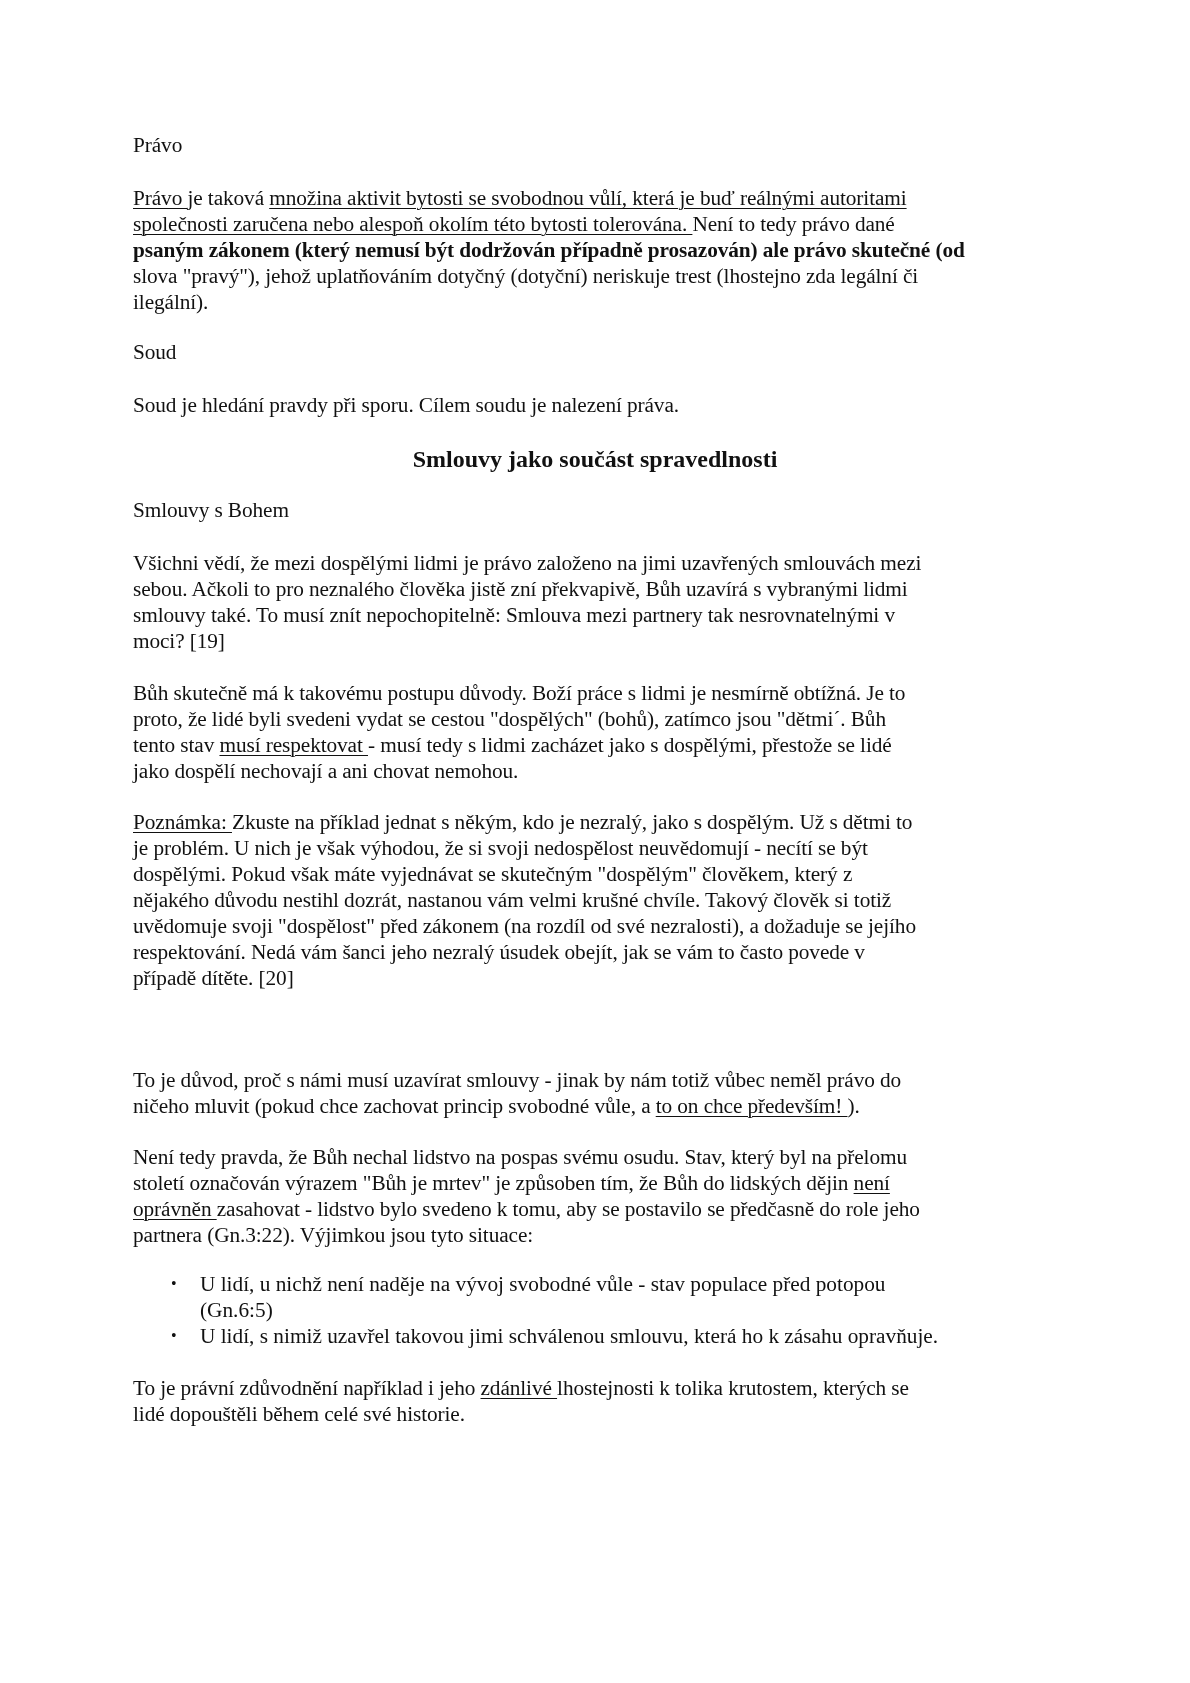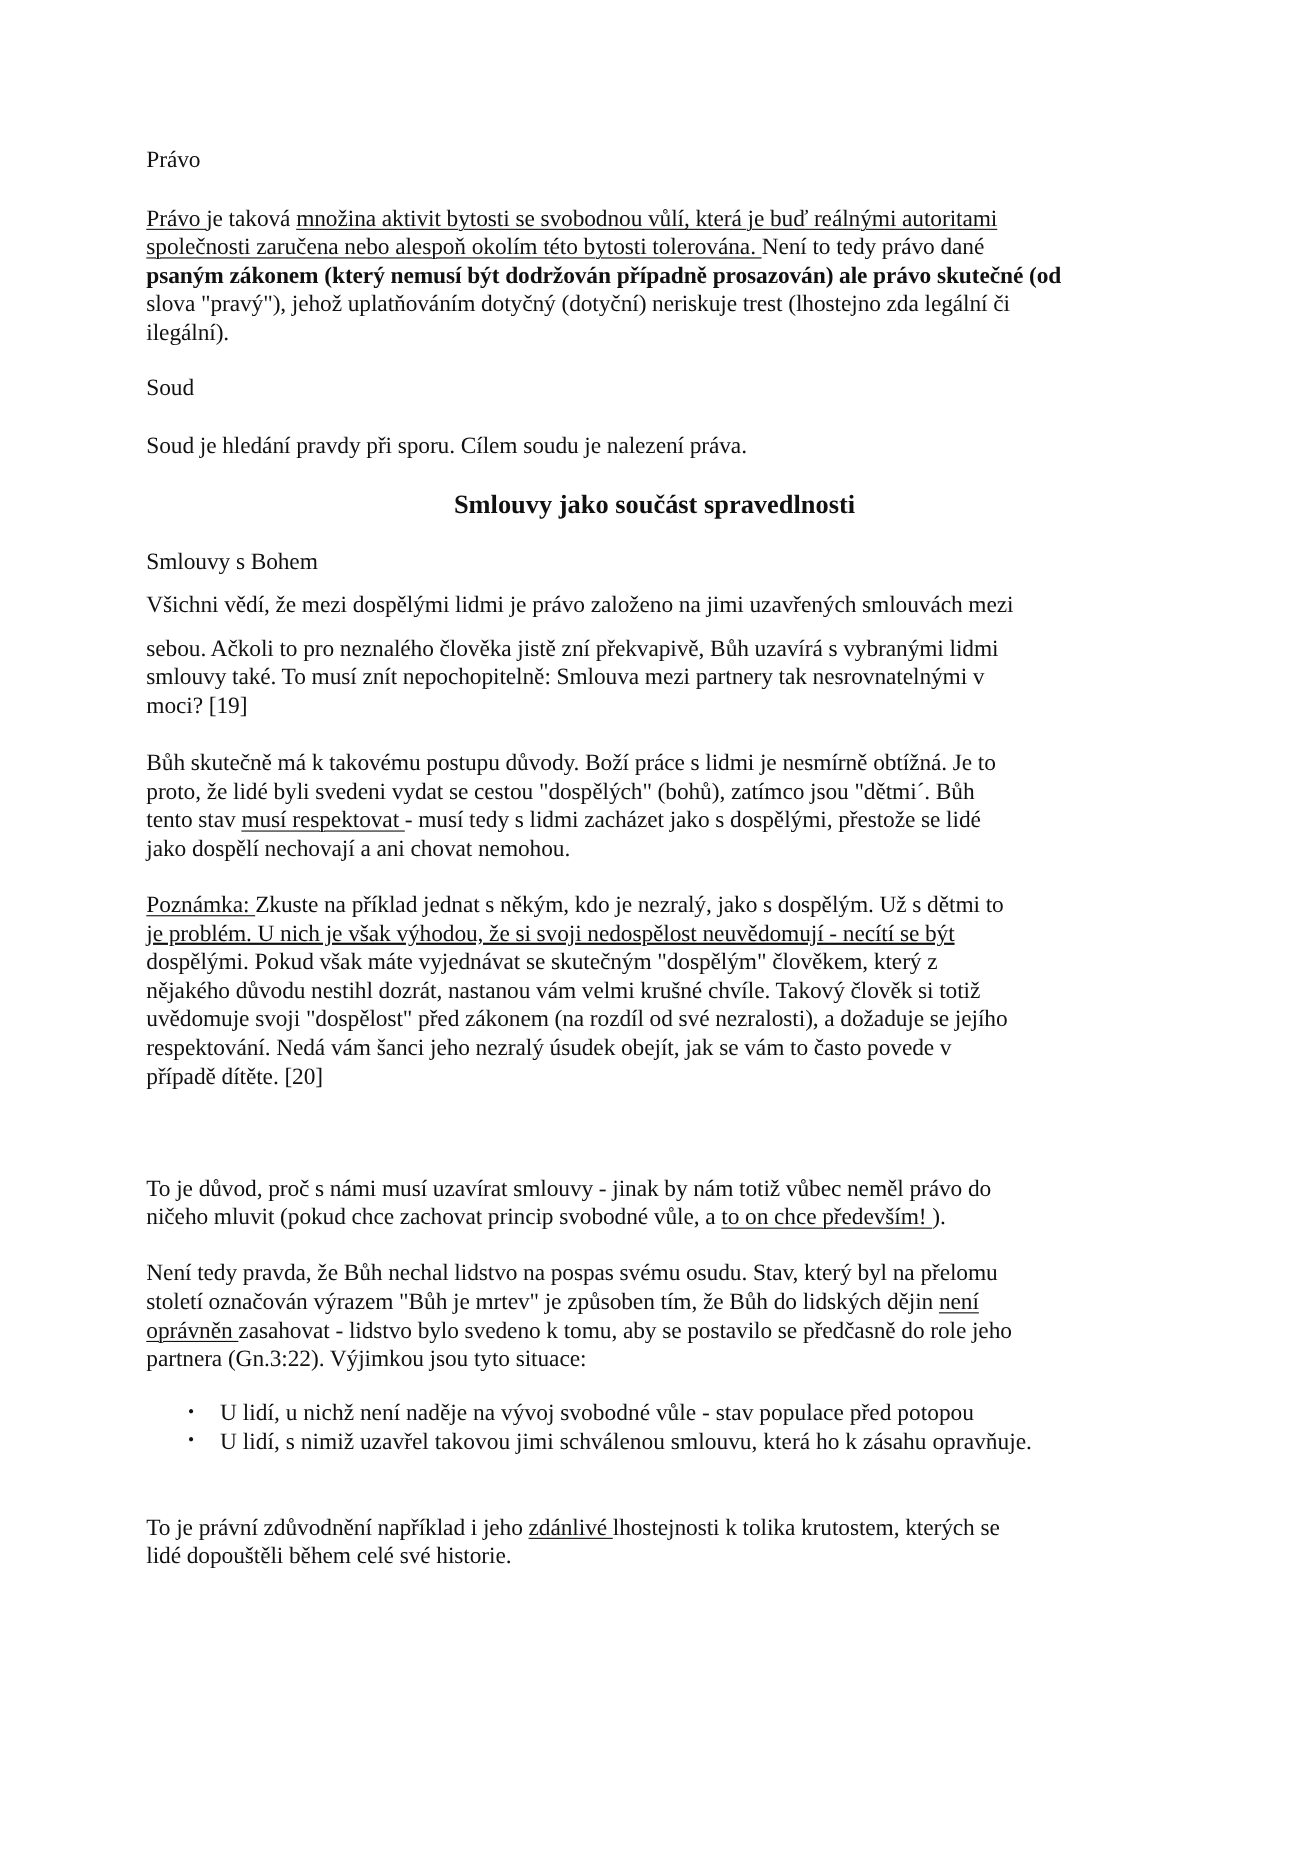--- a/index.html
+++ b/index.html
@@ -84,36 +84,36 @@
   <div class="text" style="top:263px;">slova "pravý"), jehož uplatňováním dotyčný (dotyční) neriskuje trest (lhostejno zda legální či</div>
   <div class="text" style="top:289px;">ilegální).</div>
 
   <div class="text" style="top:339px;">Soud</div>
   <div class="text" style="top:392px;">Soud je hledání pravdy při sporu. Cílem soudu je nalezení práva.</div>
 
   <div class="heading" style="top:445px;">Smlouvy jako součást spravedlnosti</div>
 
   <div class="text" style="top:497px;">Smlouvy s Bohem</div>
 
-  <div class="text" style="top:536px;">Všichni vědí, že mezi dospělými lidmi je právo založeno na jimi uzavřených smlouvách mezi</div>
+  <div class="text" style="top:550px;">Všichni vědí, že mezi dospělými lidmi je právo založeno na jimi uzavřených smlouvách mezi</div>
   <div class="text" style="top:576px;">sebou. Ačkoli to pro neznalého člověka jistě zní překvapivě, Bůh uzavírá s vybranými lidmi</div>
   <div class="text" style="top:602px;">smlouvy také. To musí znít nepochopitelně: Smlouva mezi partnery tak nesrovnatelnými v</div>
   <div class="text" style="top:628px;">moci? [19]</div>
 
   <div class="text" style="top:680px;">Bůh skutečně má k takovému postupu důvody. Boží práce s lidmi je nesmírně obtížná. Je to</div>
   <div class="text" style="top:706px;">proto, že lidé byli svedeni vydat se cestou "dospělých" (bohů), zatímco jsou "dětmi´. Bůh</div>
   <div class="text" style="top:732px;">
     <span>tento stav </span><span class="u">musí respektovat </span><span>- musí tedy s lidmi zacházet jako s dospělými, přestože se lidé</span>
   </div>
   <div class="text" style="top:809px;">
     <span class="u">Poznámka: </span><span>Zkuste na příklad jednat s někým, kdo je nezralý, jako s dospělým. Už s dětmi to</span>
   </div>
 
   <div class="text" style="top:758px;">jako dospělí nechovají a ani chovat nemohou.</div>
-  <div class="text" style="top:835px;text-decoration:underline;">je problém. U nich je však výhodou, že si svoji nedospělost neuvědomují - necítí se být</div>
+  <div class="text" style="top:835px;">je problém. U nich je však výhodou, že si svoji nedospělost neuvědomují - necítí se být</div>
   <div class="text" style="top:861px;">dospělými. Pokud však máte vyjednávat se skutečným "dospělým" člověkem, který z</div>
   <div class="text" style="top:887px;">nějakého důvodu nestihl dozrát, nastanou vám velmi krušné chvíle. Takový člověk si totiž</div>
   <div class="text" style="top:913px;">uvědomuje svoji "dospělost" před zákonem (na rozdíl od své nezralosti), a dožaduje se jejího</div>
   <div class="text" style="top:939px;">respektování. Nedá vám šanci jeho nezralý úsudek obejít, jak se vám to často povede v</div>
   <div class="text" style="top:965px;">případě dítěte. [20]</div>
 
 
   <div class="text" style="top:1067px;">To je důvod, proč s námi musí uzavírat smlouvy - jinak by nám totiž vůbec neměl právo do</div>
   <div class="text" style="top:1093px;">
     <span>ničeho mluvit (pokud chce zachovat princip svobodné vůle, a </span><span class="u">to on chce především! </span><span>).</span>
@@ -125,20 +125,21 @@
   </div>
   <div class="text" style="top:1196px;">
     <span class="u">oprávněn </span><span>zasahovat - lidstvo bylo svedeno k tomu, aby se postavilo se předčasně do role jeho</span>
   </div>
   <div class="text" style="top:1222px;">partnera (Gn.3:22). Výjimkou jsou tyto situace:</div>
 
   <ul class="bullets">
     <li>
       <span class="bullet">•</span>
       <div>U lidí, u nichž není naděje na vývoj svobodné vůle - stav populace před potopou</div>
+      <div>(Gn.6:5)</div>
     </li>
     <li>
       <span class="bullet">•</span>
       <div>U lidí, s nimiž uzavřel takovou jimi schválenou smlouvu, která ho k zásahu opravňuje.</div>
     </li>
   </ul>
 
   <div class="text" style="top:1375px;">
     <span>To je právní zdůvodnění například i jeho </span><span class="u">zdánlivé </span><span>lhostejnosti k tolika krutostem, kterých se</span>
   </div>

